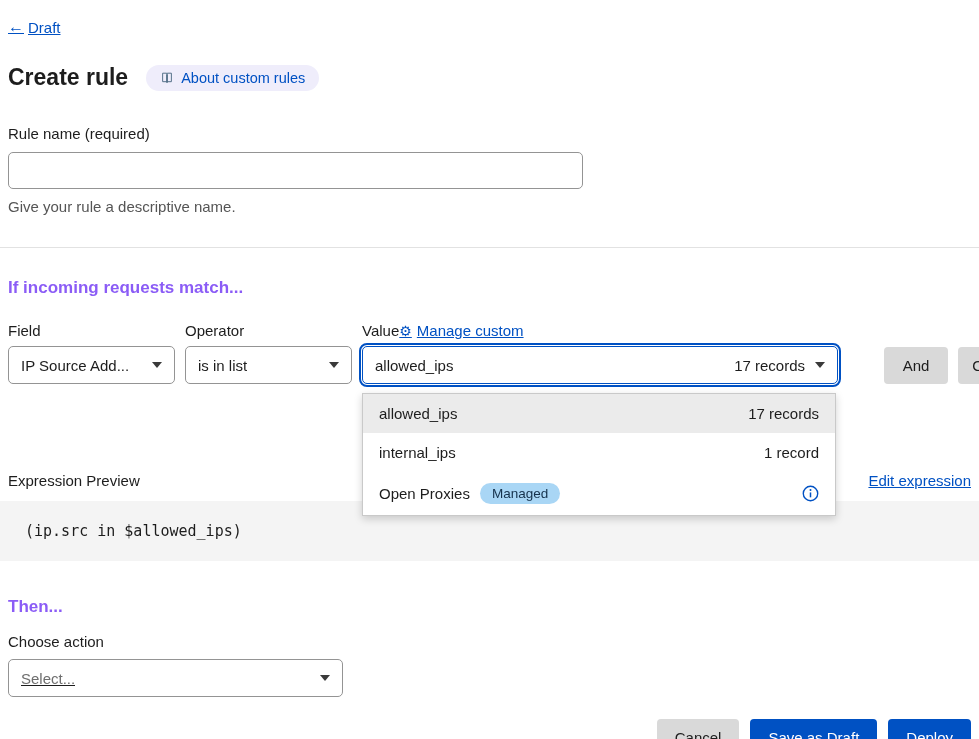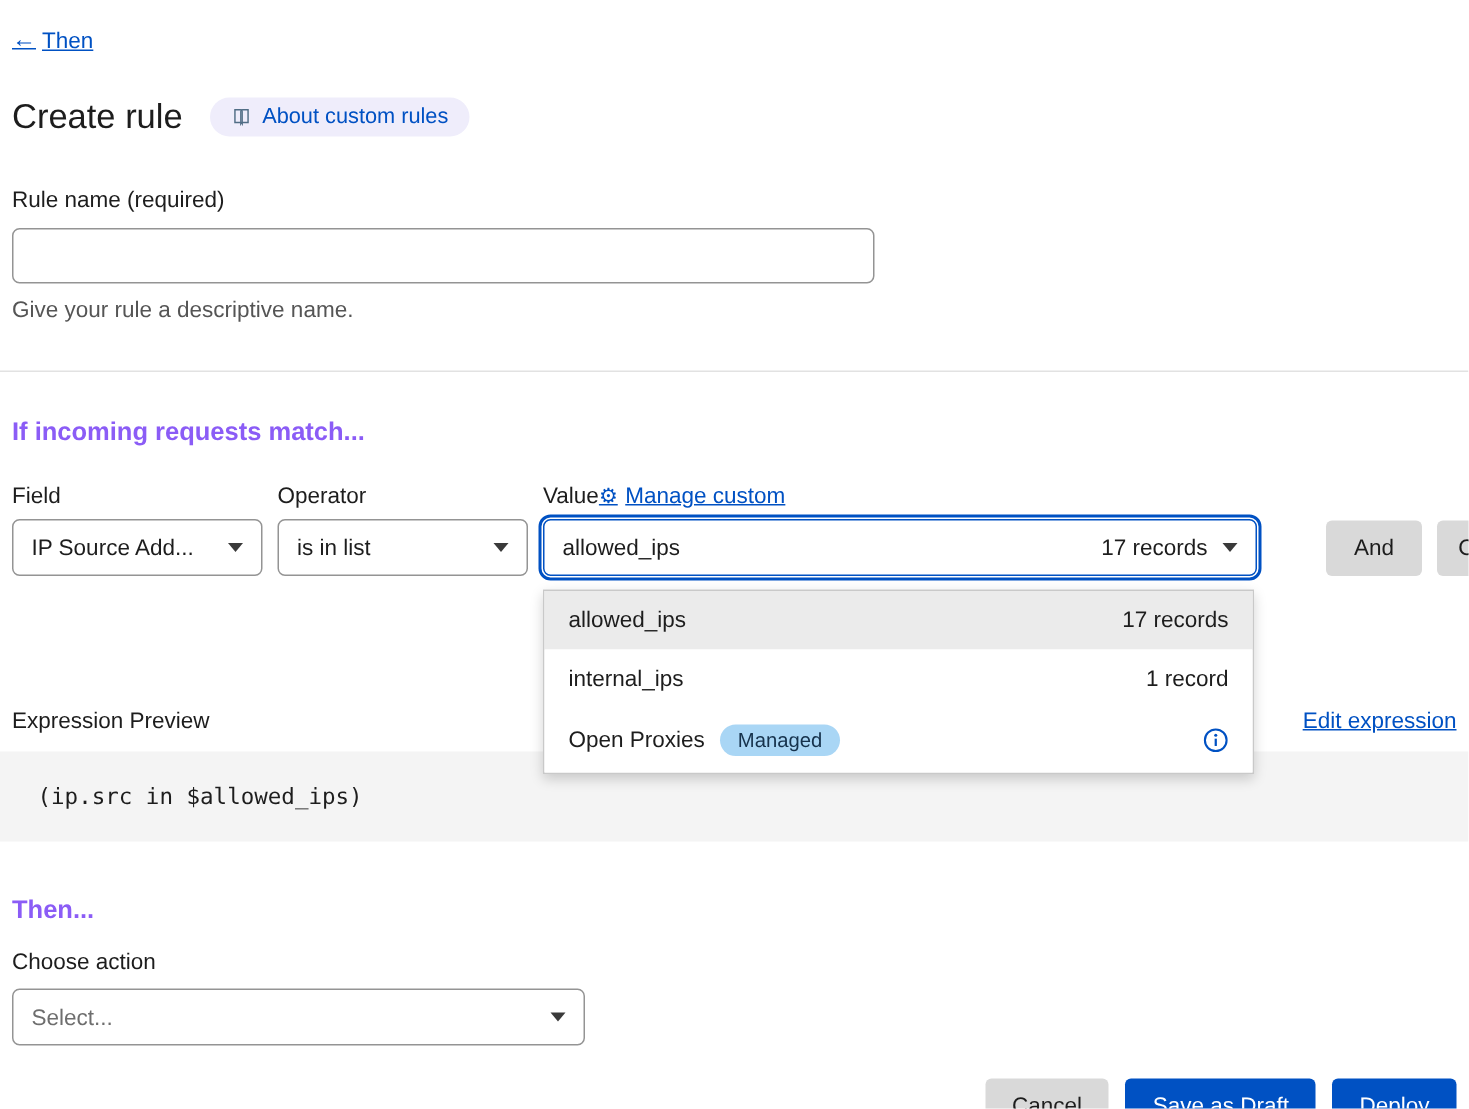--- a/index.html
+++ b/index.html
@@ -23,21 +23,21 @@
     display:inline-flex;align-items:center;gap:4px;
     margin:18px 0 0 8px;
     color:var(--link-blue);
     text-decoration:underline;
     font-size:15px;cursor:pointer;
   }
   .back-link .arrow{text-decoration:none;font-size:16px;}
 
   
   .title-row{display:flex;align-items:center;gap:18px;margin:28px 8px 0 8px;}
-  .title-row h1{font-size:23px;font-weight:normal;margin:0;color:#1d1d1d;}
+  .title-row h1{font-size:23px;font-weight:bold;margin:0;color:#1d1d1d;}
   .about-badge{
     display:inline-flex;align-items:center;gap:7px;
     background:#efedfb;border-radius:15px;
     padding:5px 14px;font-size:14.5px;
     color:var(--link-blue);cursor:pointer;text-decoration:none;
   }
 
   
   .field-label{display:block;margin:34px 8px 0 8px;font-size:15px;color:#1d1d1d;}
   .rule-name-input{
@@ -133,21 +133,21 @@
   .edit-expression{color:var(--link-blue);text-decoration:underline;cursor:pointer;font-size:15px;}
   .code-block{
     margin-top:12px;width:979px;
     background:#f4f4f4;
     padding:21px 25px;
     font-family:"DejaVu Sans Mono","Liberation Mono",monospace;
     font-size:15px;color:#1d1d1d;
   }
 
   
-  .action-select{width:382px;margin:9px 8px 0 8px;}
+  .action-select{width:335px;margin:9px 8px 0 8px;text-decoration:underline;}
   .action-select .placeholder{color:#6e6e6e;}
 
   
   .footer{
     display:flex;justify-content:flex-end;gap:11px;
     margin:22px 8px 0 8px;
   }
   .footer button{
     height:36px;border:none;border-radius:4px;
     font-size:15px;font-family:"Liberation Sans",sans-serif;
@@ -156,21 +156,21 @@
   .btn-gray{background:#d9d9d9;color:#1d1d1d;}
   .btn-blue{background:var(--primary-blue);color:#fff;}
 </style>
 </head>
 <body>
 
 <div>
 
   <a class="back-link">
     <span class="arrow">←</span>
-    <span>Then</span>
+    <span>Draft</span>
   </a>
 
   <div class="title-row">
     <h1>Create rule</h1>
     <a class="about-badge">
       <svg viewBox="0 0 16 16" width="14" height="14">
         <path d="M3 2.5h4.2c.7 0 1.3.6 1.3 1.3V13c-.3-.5-.9-.8-1.5-.8H3z" fill="none" stroke="#506d85" stroke-width="1.1"></path>
         <path d="M13 2.5H8.8c-.7 0-1.3.6-1.3 1.3V13c.3-.5.9-.8 1.5-.8H13z" fill="none" stroke="#506d85" stroke-width="1.1"></path>
       </svg>
       <span>About custom rules</span>

